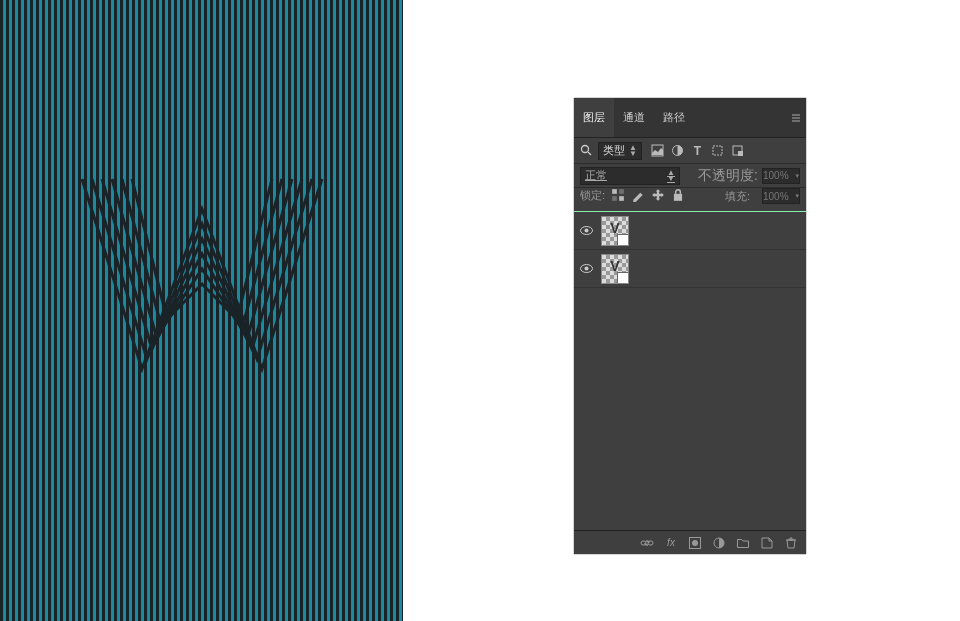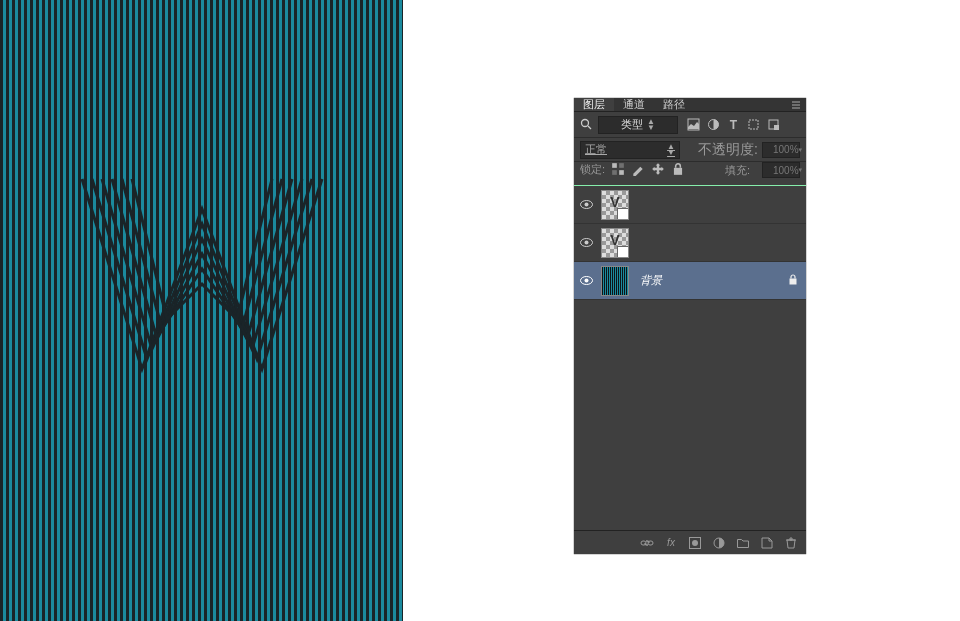--- a/index.html
+++ b/index.html
@@ -51,21 +51,21 @@
       top: 98px;
       width: 232px;
       height: 456px;
       background: #3f3f3f;
       display: flex;
       flex-direction: column;
       box-shadow: 0 0 1px #000;
     }
     
     .panel-tabs {
-      height: 14px;
+      height: 40px;
       background: #343434;
       display: flex;
       align-items: stretch;
       border-bottom: 1px solid #222;
       position: relative;
     }
     .panel-tab {
       padding: 0 9px;
       display: flex;
       align-items: center;
@@ -98,21 +98,21 @@
     }
     .search-icon {
       width: 13px; height: 13px; color: #ccc;
     }
     .type-select {
       display: flex;
       align-items: center;
       gap: 4px;
       background: #2c2c2c;
       border: 1px solid #222;
-      padding: 1px 22px;
+      padding: 1px 4px;
       color: #ddd;
       font-size: 11px;
       height: 18px;
       cursor: pointer;
     }
     .type-select .arrows {
       font-size: 8px;
       line-height: 6px;
       color: #aaa;
     }
@@ -153,21 +153,21 @@
       height: 18px;
       cursor: pointer;
       text-decoration: underline;
     }
     .opacity-label { color: #999; font-size: 14px; margin-left: auto; }
     .pct-field {
       display: flex;
       align-items: center;
       background: #2c2c2c;
       border: 1px solid #222;
-      padding: 0 10px;
+      padding: 0 0;
       color: #777;
       font-size: 10px;
       height: 16px;
       width: 38px;
       justify-content: space-between;
     }
     
     .lock-row {
       height: 24px;
       display: flex;
@@ -434,36 +434,20 @@
             <ellipse cx="6.5" cy="4.5" rx="6" ry="4" stroke="#ccc" fill="none"></ellipse>
             <circle cx="6.5" cy="4.5" r="2" fill="#ccc"></circle>
           </svg>
       </div>
       <div class="thumb thumb-checker">
         <span class="thumb-v">V</span>
         <div class="thumb-badge"></div>
       </div>
     </div>
 
-    <div class="layer-row selected">
-      <div class="vis-col">
-        <svg class="eye-icon" viewBox="0 0 13 9">
-            <ellipse cx="6.5" cy="4.5" rx="6" ry="4" stroke="#fff" fill="none"></ellipse>
-            <circle cx="6.5" cy="4.5" r="2" fill="#fff"></circle>
-          </svg>
-      </div>
-      <div class="thumb thumb-stripes"></div>
-      <span class="layer-name italic">背景</span>
-      <span class="layer-lock">
-        <svg width="10" height="11" viewBox="0 0 10 11">
-            <rect x="1.5" y="4.5" width="7" height="6" fill="#eee"></rect>
-            <path d="M3 4.5V3a2 2 0 114 0v1.5" stroke="#eee" fill="none" stroke-width="1.2"></path>
-          </svg>
-      </span>
-    </div>
 
   </div>
 
   <div class="panel-footer">
     <span>
         <svg viewBox="0 0 14 14">
           <path d="M5 7a2 2 0 002 2h1M9 7a2 2 0 00-2-2H6" stroke="currentColor" fill="none" stroke-width="1.3"></path>
           <rect x="1" y="5" width="5" height="4" rx="2" stroke="currentColor" fill="none"></rect>
           <rect x="8" y="5" width="5" height="4" rx="2" stroke="currentColor" fill="none"></rect>
         </svg>

